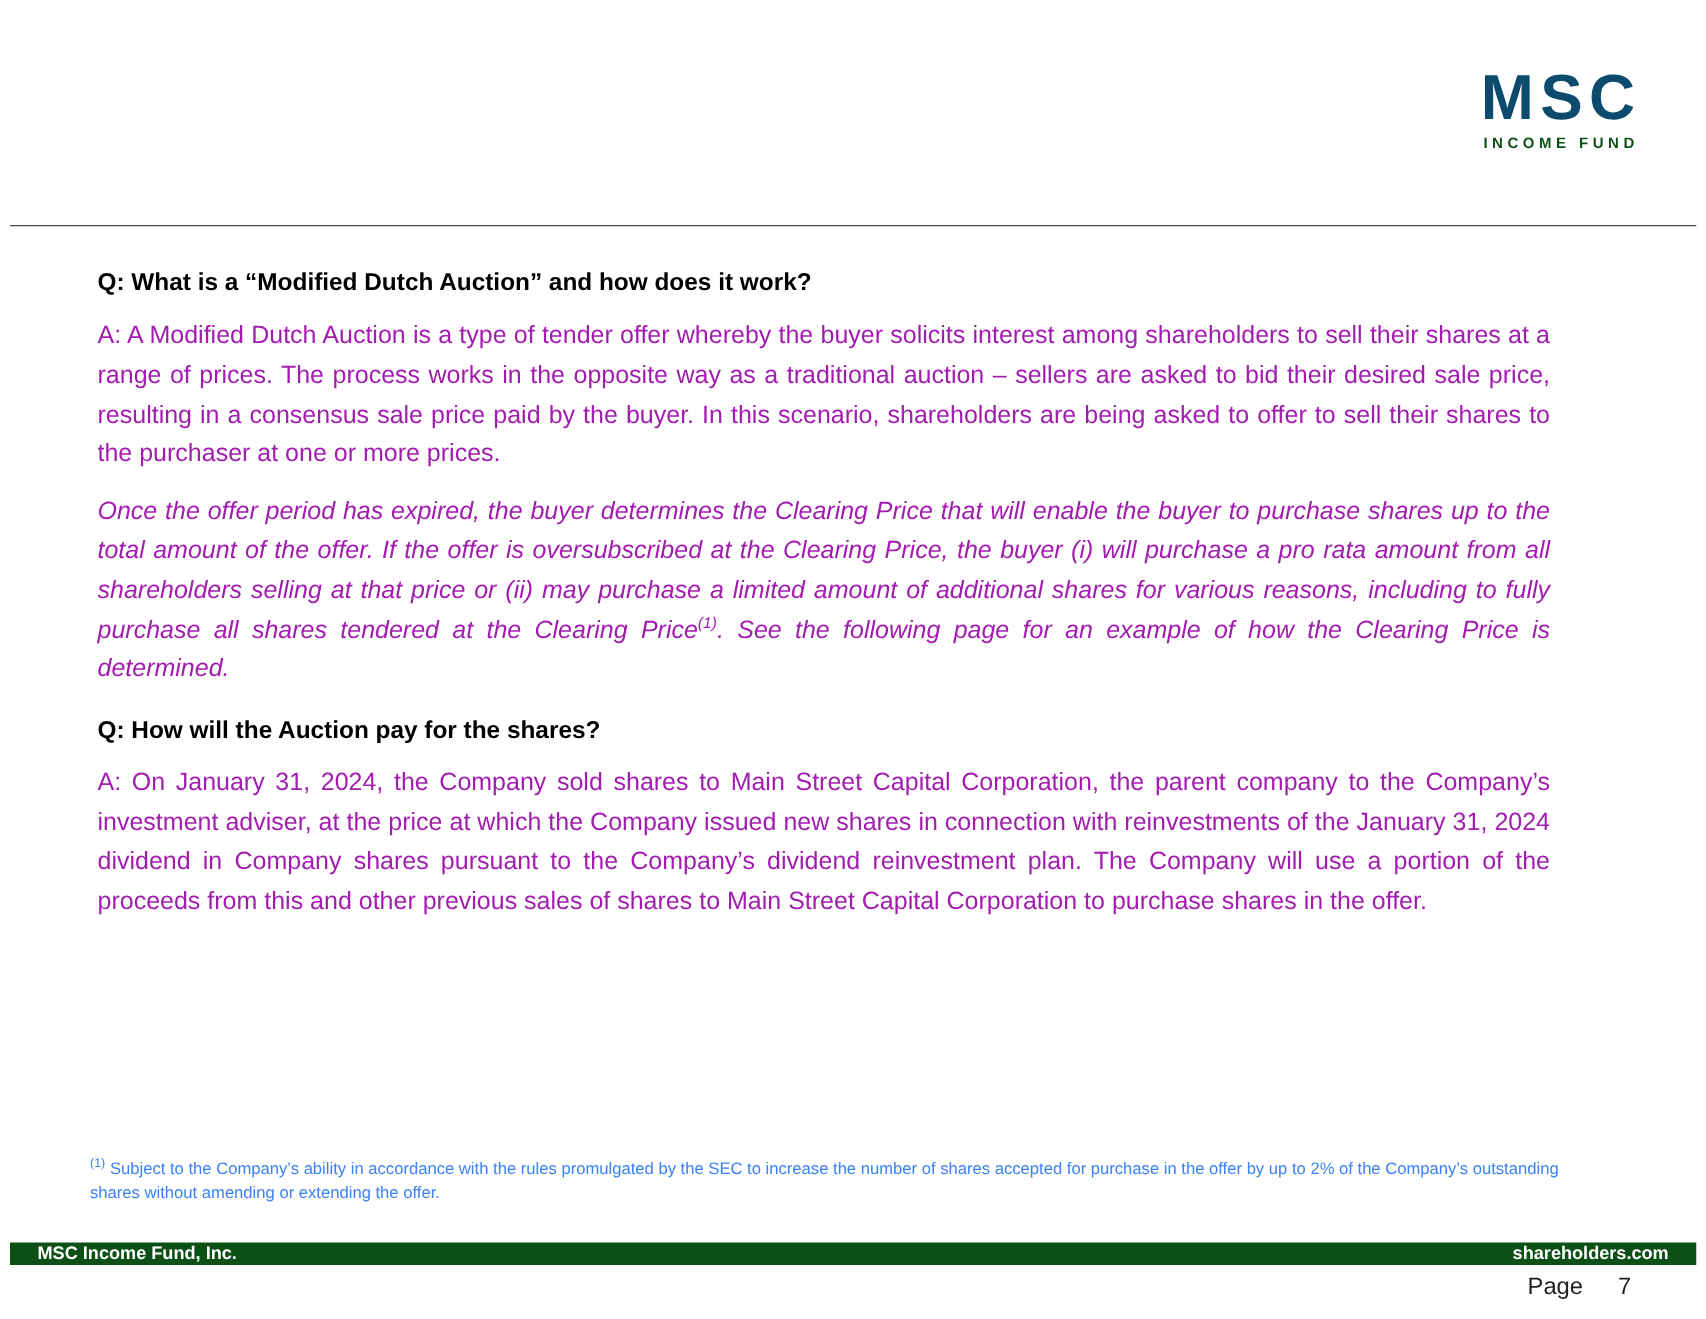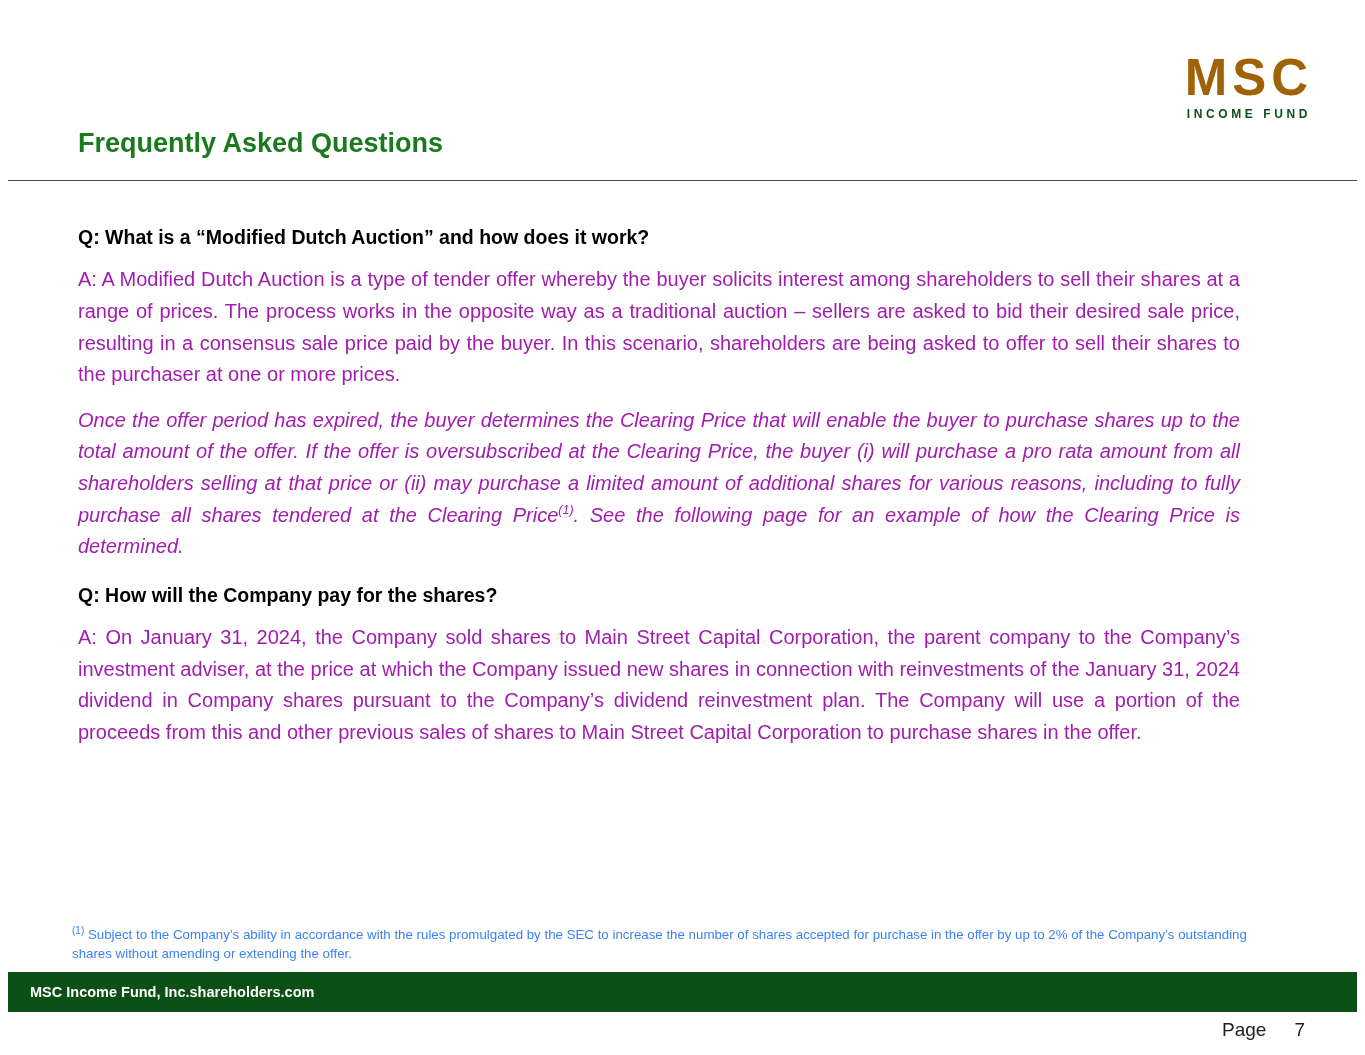--- a/index.html
+++ b/index.html
@@ -26,21 +26,21 @@
   .logo {
     position: absolute;
     top: 52px;
     right: 52px;
     text-align: right;
     line-height: 1;
   }
   .logo-main {
     font-size: 51px;
     font-weight: bold;
-    color: #a16207;
+    color: #0c4a6e;
     letter-spacing: 5px;
     font-family: "Liberation Sans", sans-serif;
     text-align: center;
   }
   .logo-sub {
     font-size: 12px;
     font-weight: bold;
     color: #0d5016;
     letter-spacing: 3.6px;
     margin-top: 5px;
@@ -69,21 +69,21 @@
   .content {
     position: absolute;
     left: 78px;
     top: 214px;
     width: 1162px;
   }
   .qline {
     font-size: 19.5px;
     font-weight: bold;
     color: #000;
-    margin: 11px 0 14px 0;
+    margin: 0 0 14px 0;
     line-height: 1.3;
   }
   p.para {
     font-size: 20px;
     line-height: 31.6px;
     margin: 0 0 14px 0;
     text-align: justify;
     text-justify: inter-word;
     color: #a21caf;
   }
@@ -112,27 +112,28 @@
     vertical-align: super;
     line-height: 0;
   }
 
   
   .footer-bar {
     position: absolute;
     left: 8px;
     right: 8px;
     bottom: 43px;
-    height: 40px;
+    height: 18px;
     background: #0d5016;
     color: #ffffff;
     font-size: 14.5px;
     font-weight: bold;
     display: flex;
     align-items: center;
+    justify-content: space-between;
     padding: 0 22px;
     box-sizing: border-box;
   }
   .page-line {
     position: absolute;
     right: 60px;
     bottom: 14px;
     font-size: 19px;
     color: #222;
   }
@@ -144,32 +145,31 @@
 </head>
 <body>
 
 <div class="slide">
 
   <div class="logo">
     <div class="logo-main">MSC</div>
     <div class="logo-sub">INCOME FUND</div>
   </div>
 
-  <div class="title">Frequently Asked Questions</div>
   <div class="title-rule"></div>
 
   <div class="content">
 
     <div class="qline">Q:  What is a “Modified Dutch Auction” and how does it work?</div>
 
     <p class="para">A: A Modified Dutch Auction is a type of tender offer whereby the buyer solicits interest among shareholders to sell their shares at a range of prices. The process works in the opposite way as a traditional auction – sellers are asked to bid their desired sale price, resulting in a consensus sale price paid by the buyer. In this scenario, shareholders are being asked to offer to sell their shares to the purchaser at one or more prices.</p>
 
     <p class="para last-of-block"><span>Once the offer period has expired, the buyer determines the Clearing Price that will enable the buyer to purchase shares up to the total amount of the offer. If the offer is oversubscribed at the Clearing Price, the buyer (i) will purchase a pro rata amount from all shareholders selling at that price or (ii) may purchase a limited amount of additional shares for various reasons, including to fully purchase all shares tendered at the Clearing Price</span><sup class="fn">(1)</sup><span>. See the following page for an example of how the Clearing Price is determined.</span></p>
 
-    <div class="qline">Q: How will the Company pay for the shares?</div>
+    <div class="qline">Q: How will the Auction pay for the shares?</div>
 
     <p class="para">A: On January 31, 2024, the Company sold shares to Main Street Capital Corporation, the parent company to the Company’s investment adviser, at the price at which the Company issued new shares in connection with reinvestments of the January 31, 2024 dividend in Company shares pursuant to the Company’s dividend reinvestment plan. The Company will use a portion of the proceeds from this and other previous sales of shares to Main Street Capital Corporation to purchase shares in the offer.</p>
 
   </div>
 
   <div class="footnote"><sup>(1)</sup><span> Subject to the Company’s ability in accordance with the rules promulgated by the SEC to increase the number of shares accepted for purchase in the offer by up to 2% of the Company’s outstanding shares without amending or extending the offer.</span></div>
 
   <div class="footer-bar">
     <span>MSC Income Fund, Inc.</span>
     <span>shareholders.com</span>

